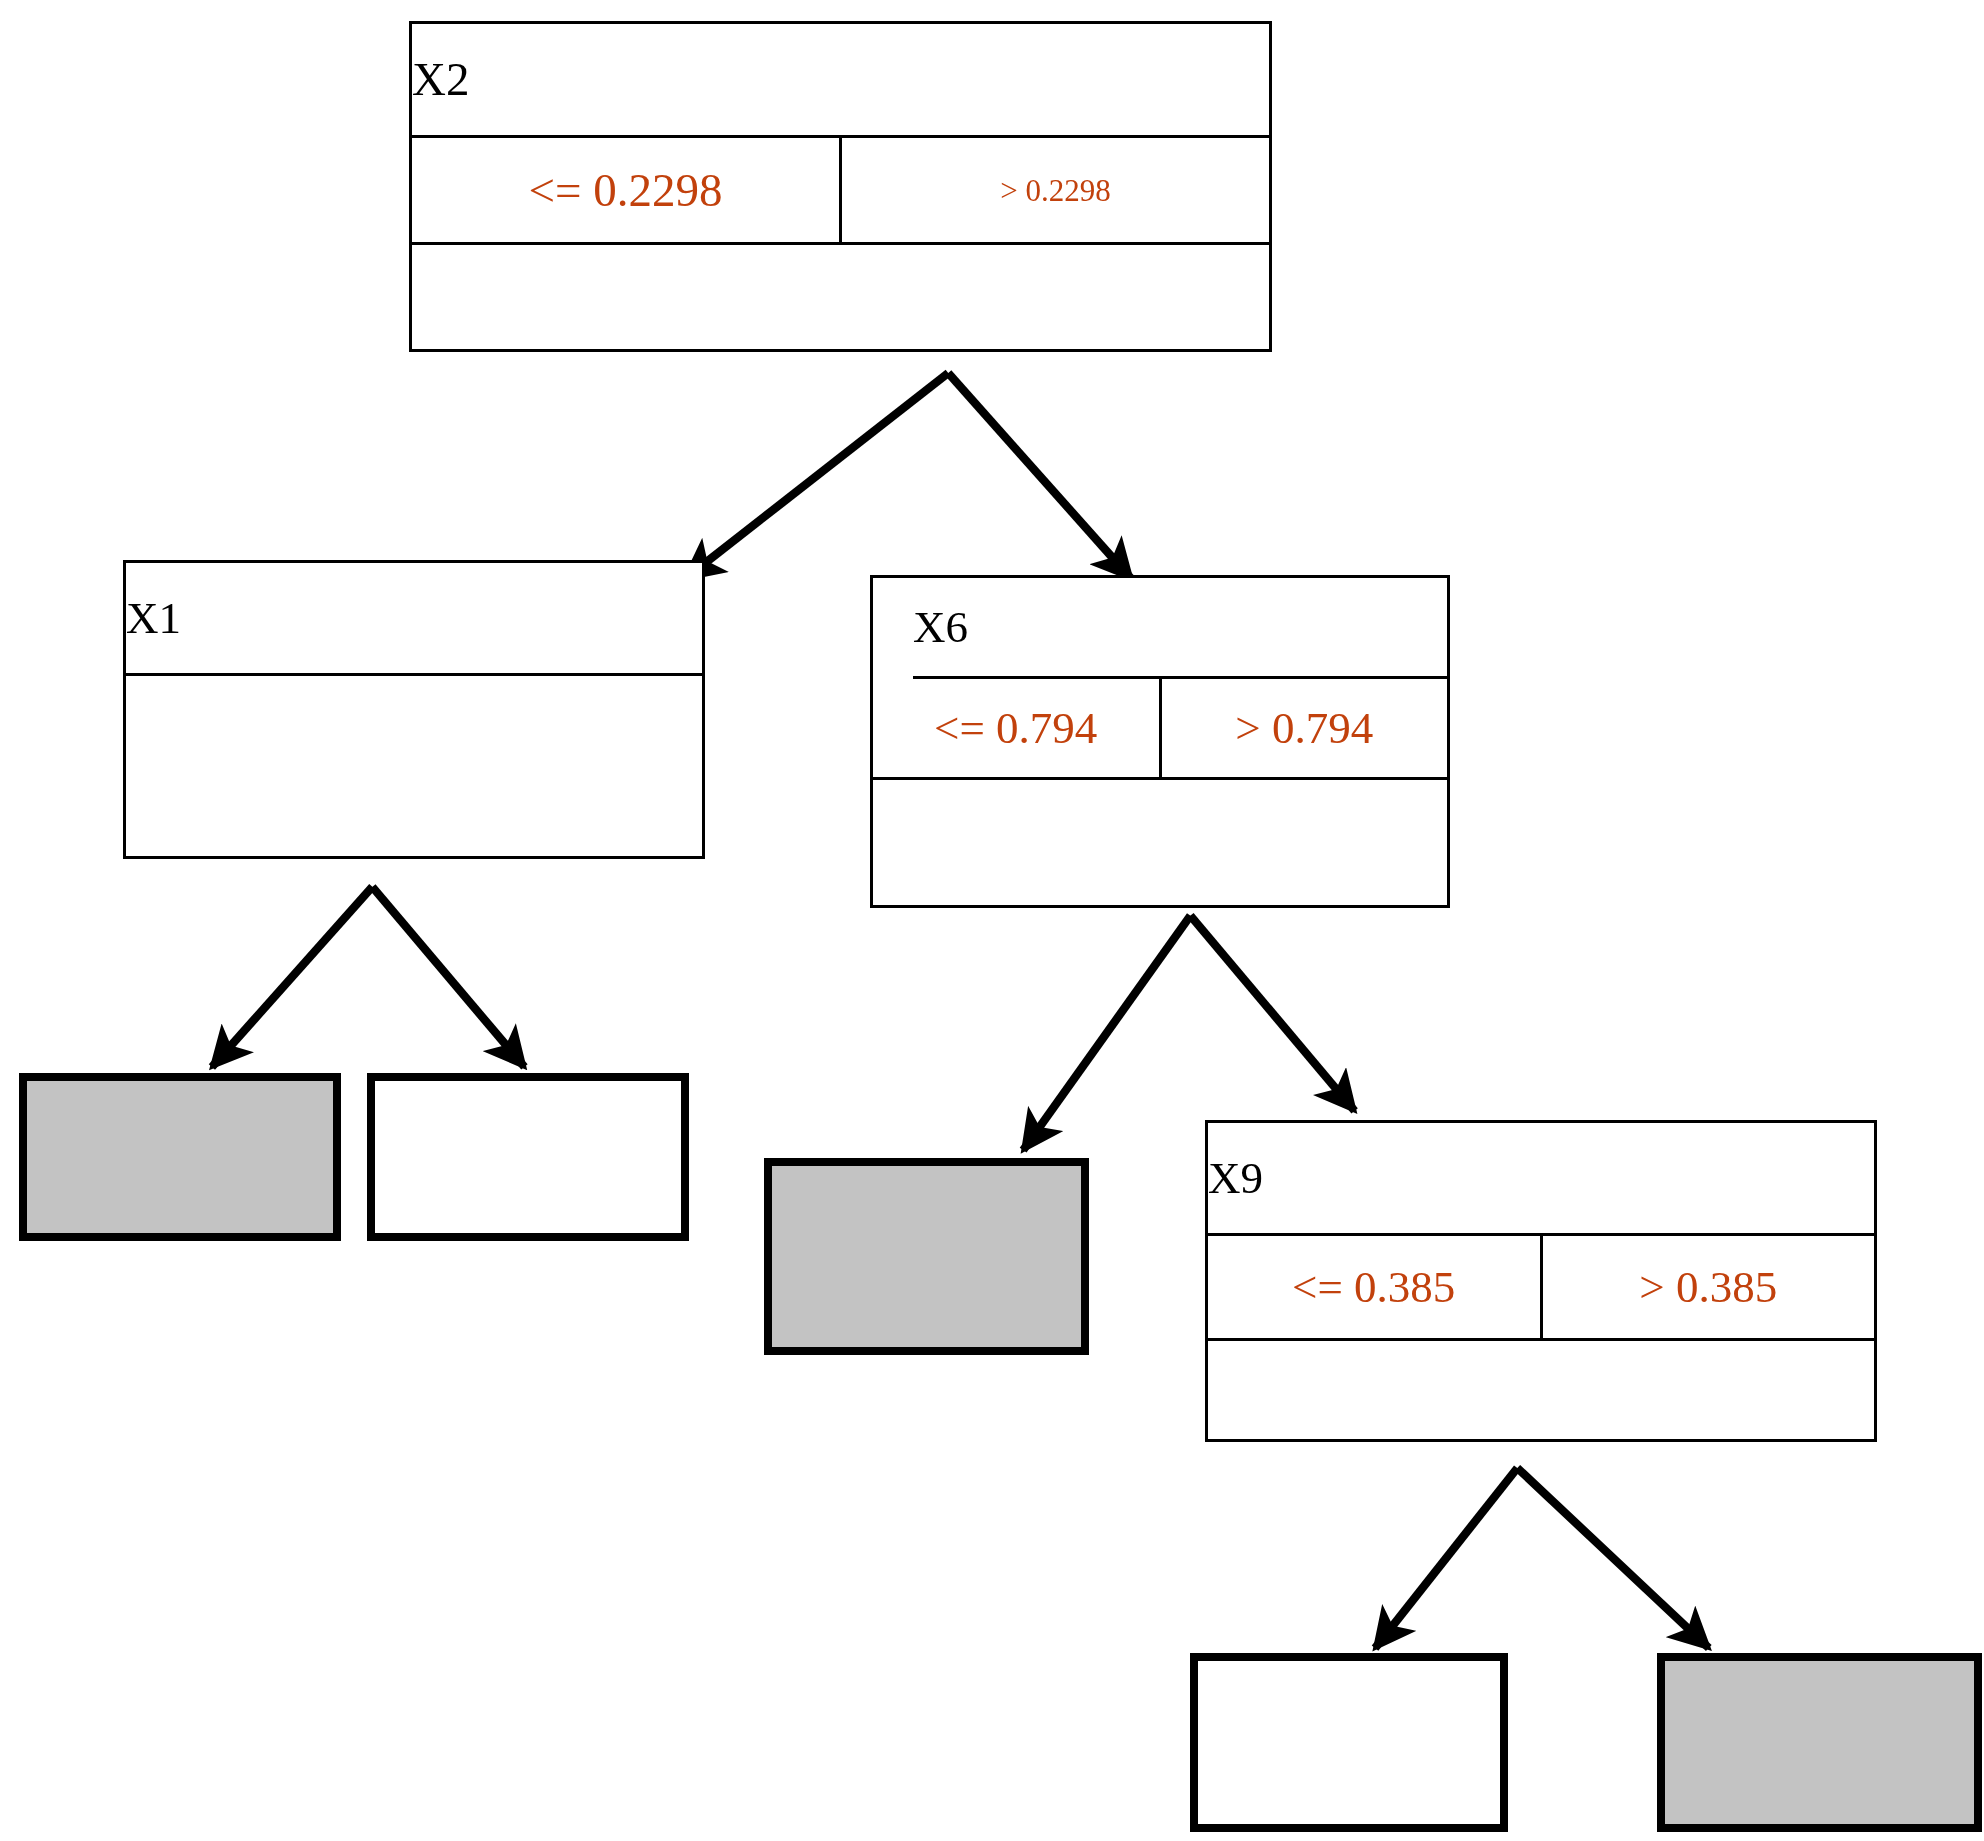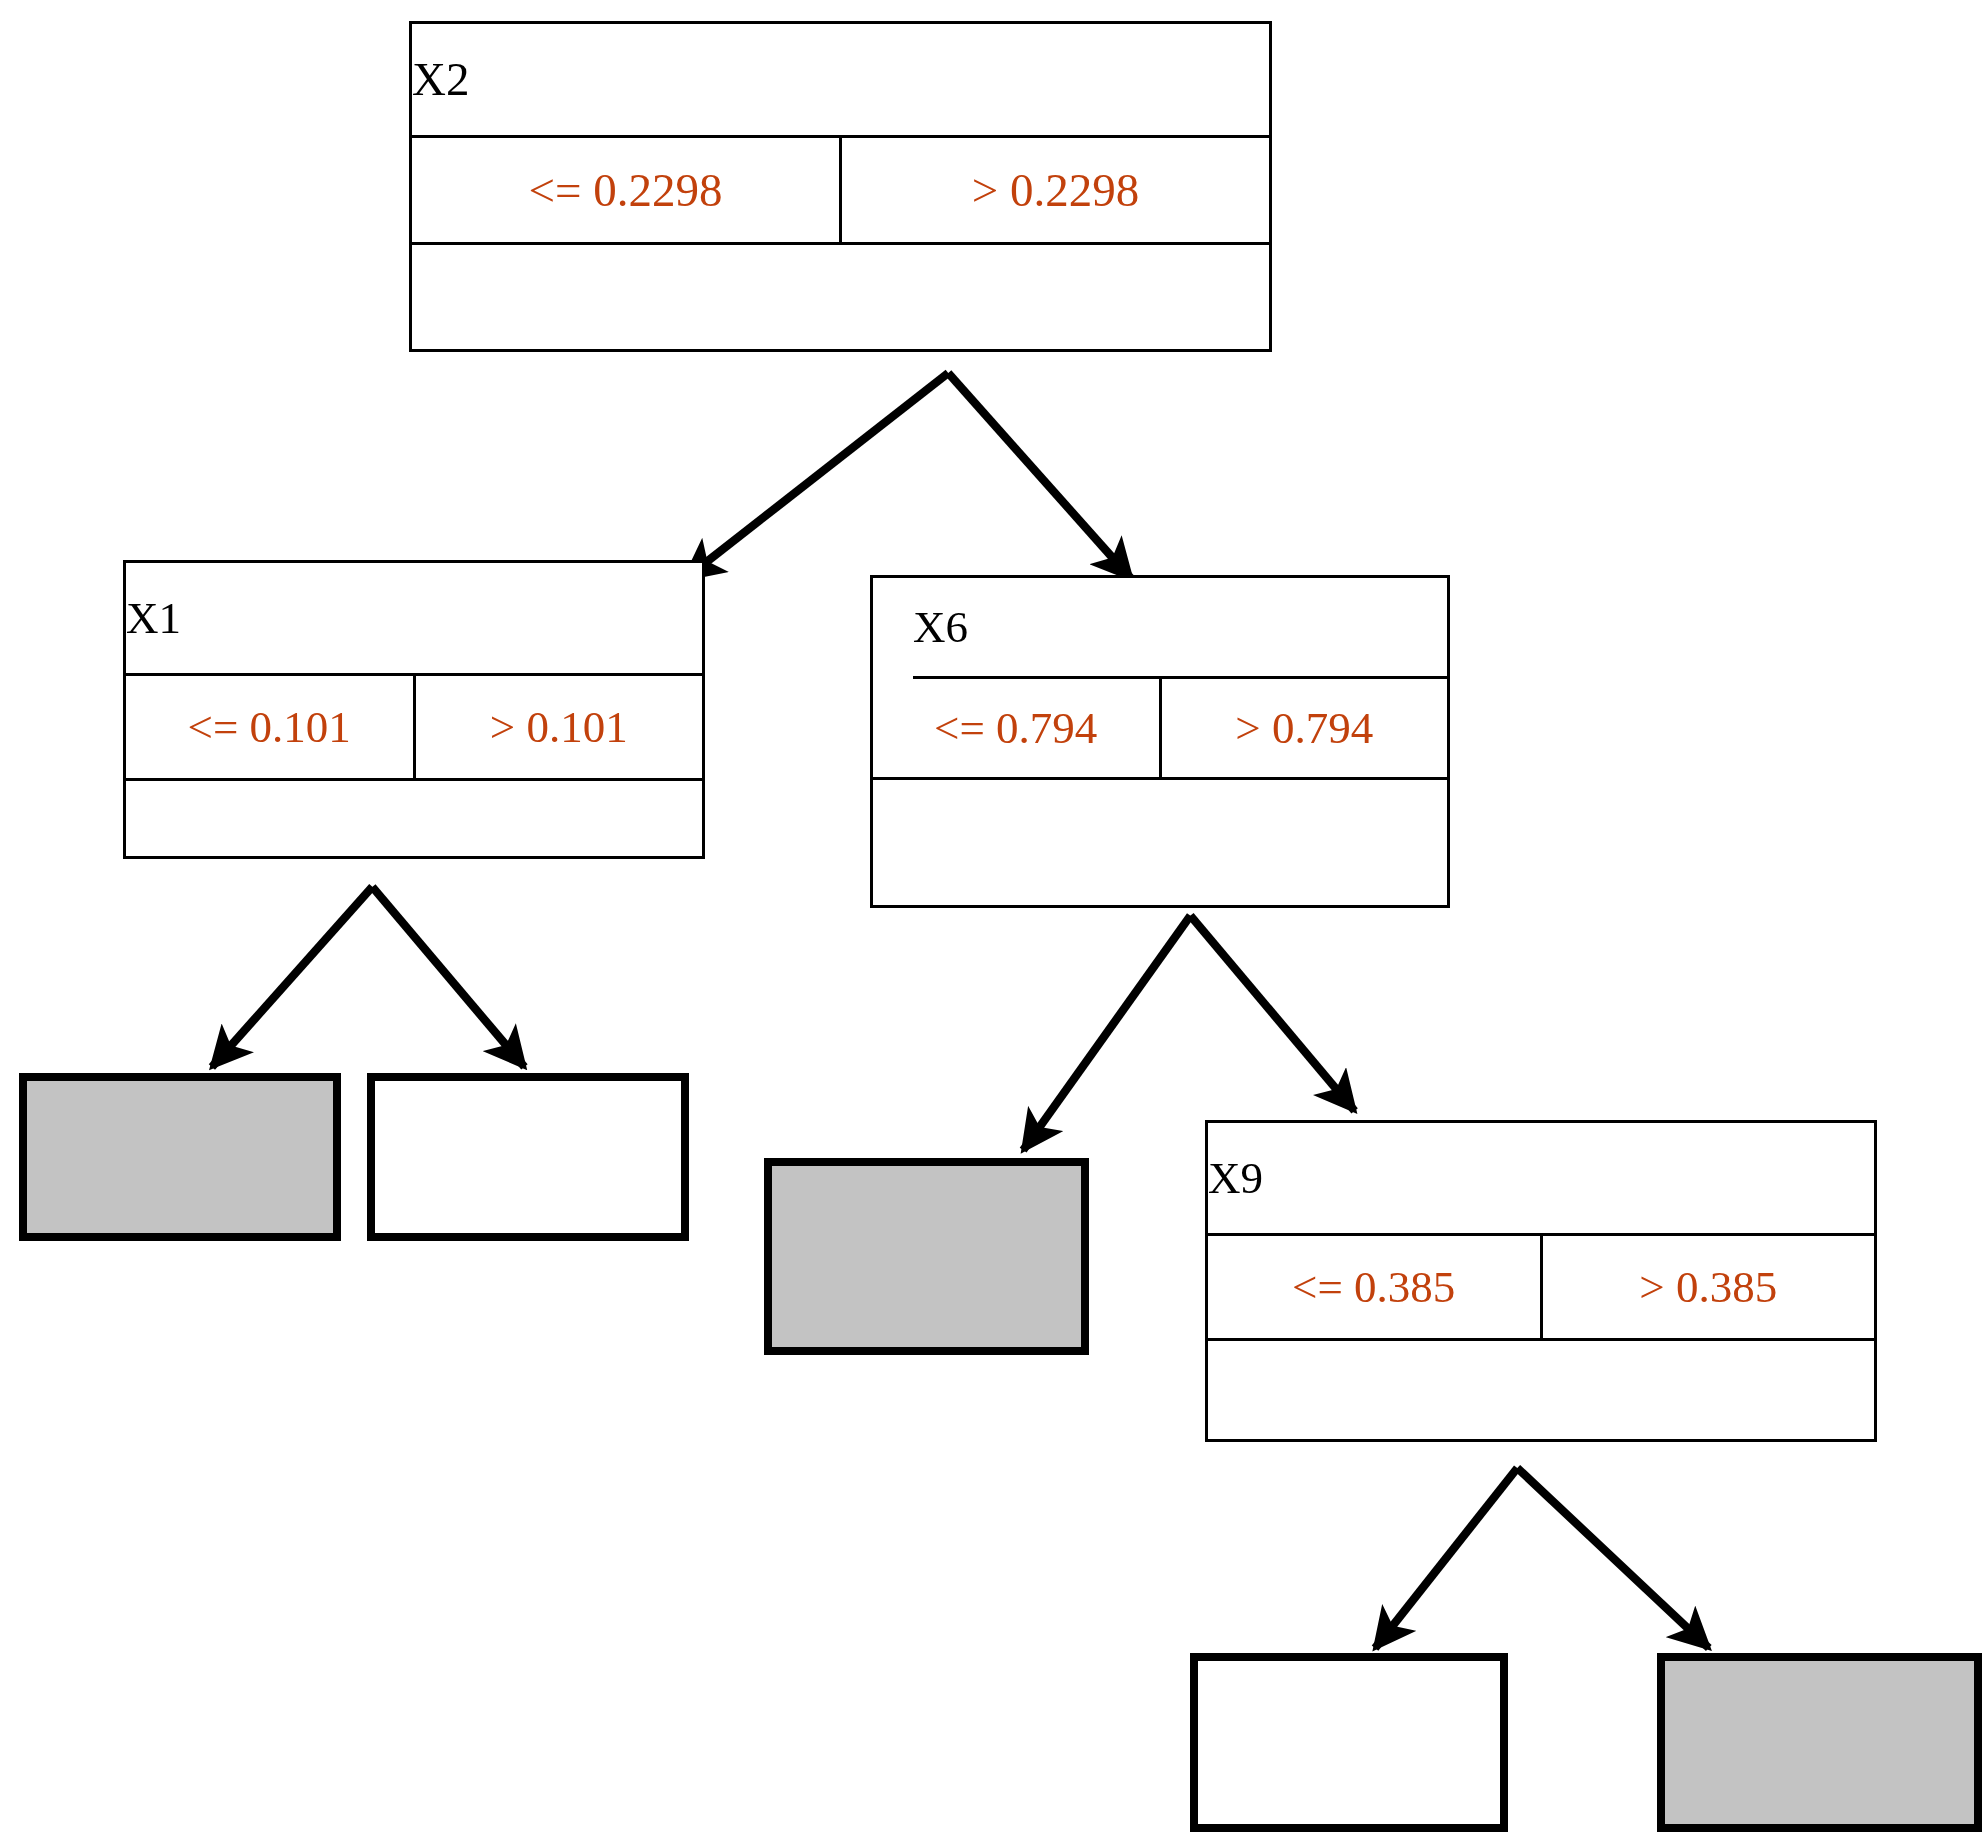--- a/index.html
+++ b/index.html
@@ -99,38 +99,30 @@
   </svg>
 
   <div class="node" style="left:409px; top:21px; width:863px; height:331px;">
     <div class="node-title" style="height:111px; font-size:47px;">
       <span>X2</span>
     </div>
     <div class="node-splits" style="height:104px;">
       <div class="split-cell left-cell" style="font-size:47px;">
         <span>&lt;= 0.2298</span>
       </div>
-      <div class="split-cell" style="font-size:47px;">
+      <div class="split-cell" style="font-size:31px;">
         <span>&gt; 0.2298</span>
       </div>
     </div>
     <div class="node-footer"></div>
   </div>
 
   <div class="node" style="left:123px; top:560px; width:582px; height:299px;">
     <div class="node-title" style="height:110px; font-size:45px;">
       <span>X1</span>
-    </div>
-    <div class="node-splits" style="height:102px;">
-      <div class="split-cell left-cell" style="font-size:45px;">
-        <span>&lt;= 0.101</span>
-      </div>
-      <div class="split-cell" style="font-size:45px;">
-        <span>&gt; 0.101</span>
-      </div>
     </div>
     <div class="node-footer"></div>
   </div>
 
   <div class="node" style="left:870px; top:575px; width:580px; height:333px;">
     <div class="node-title" style="height:98px; font-size:45px;margin-left:40px;">
       <span>X6</span>
     </div>
     <div class="node-splits" style="height:98px;">
       <div class="split-cell left-cell" style="font-size:45px;">

